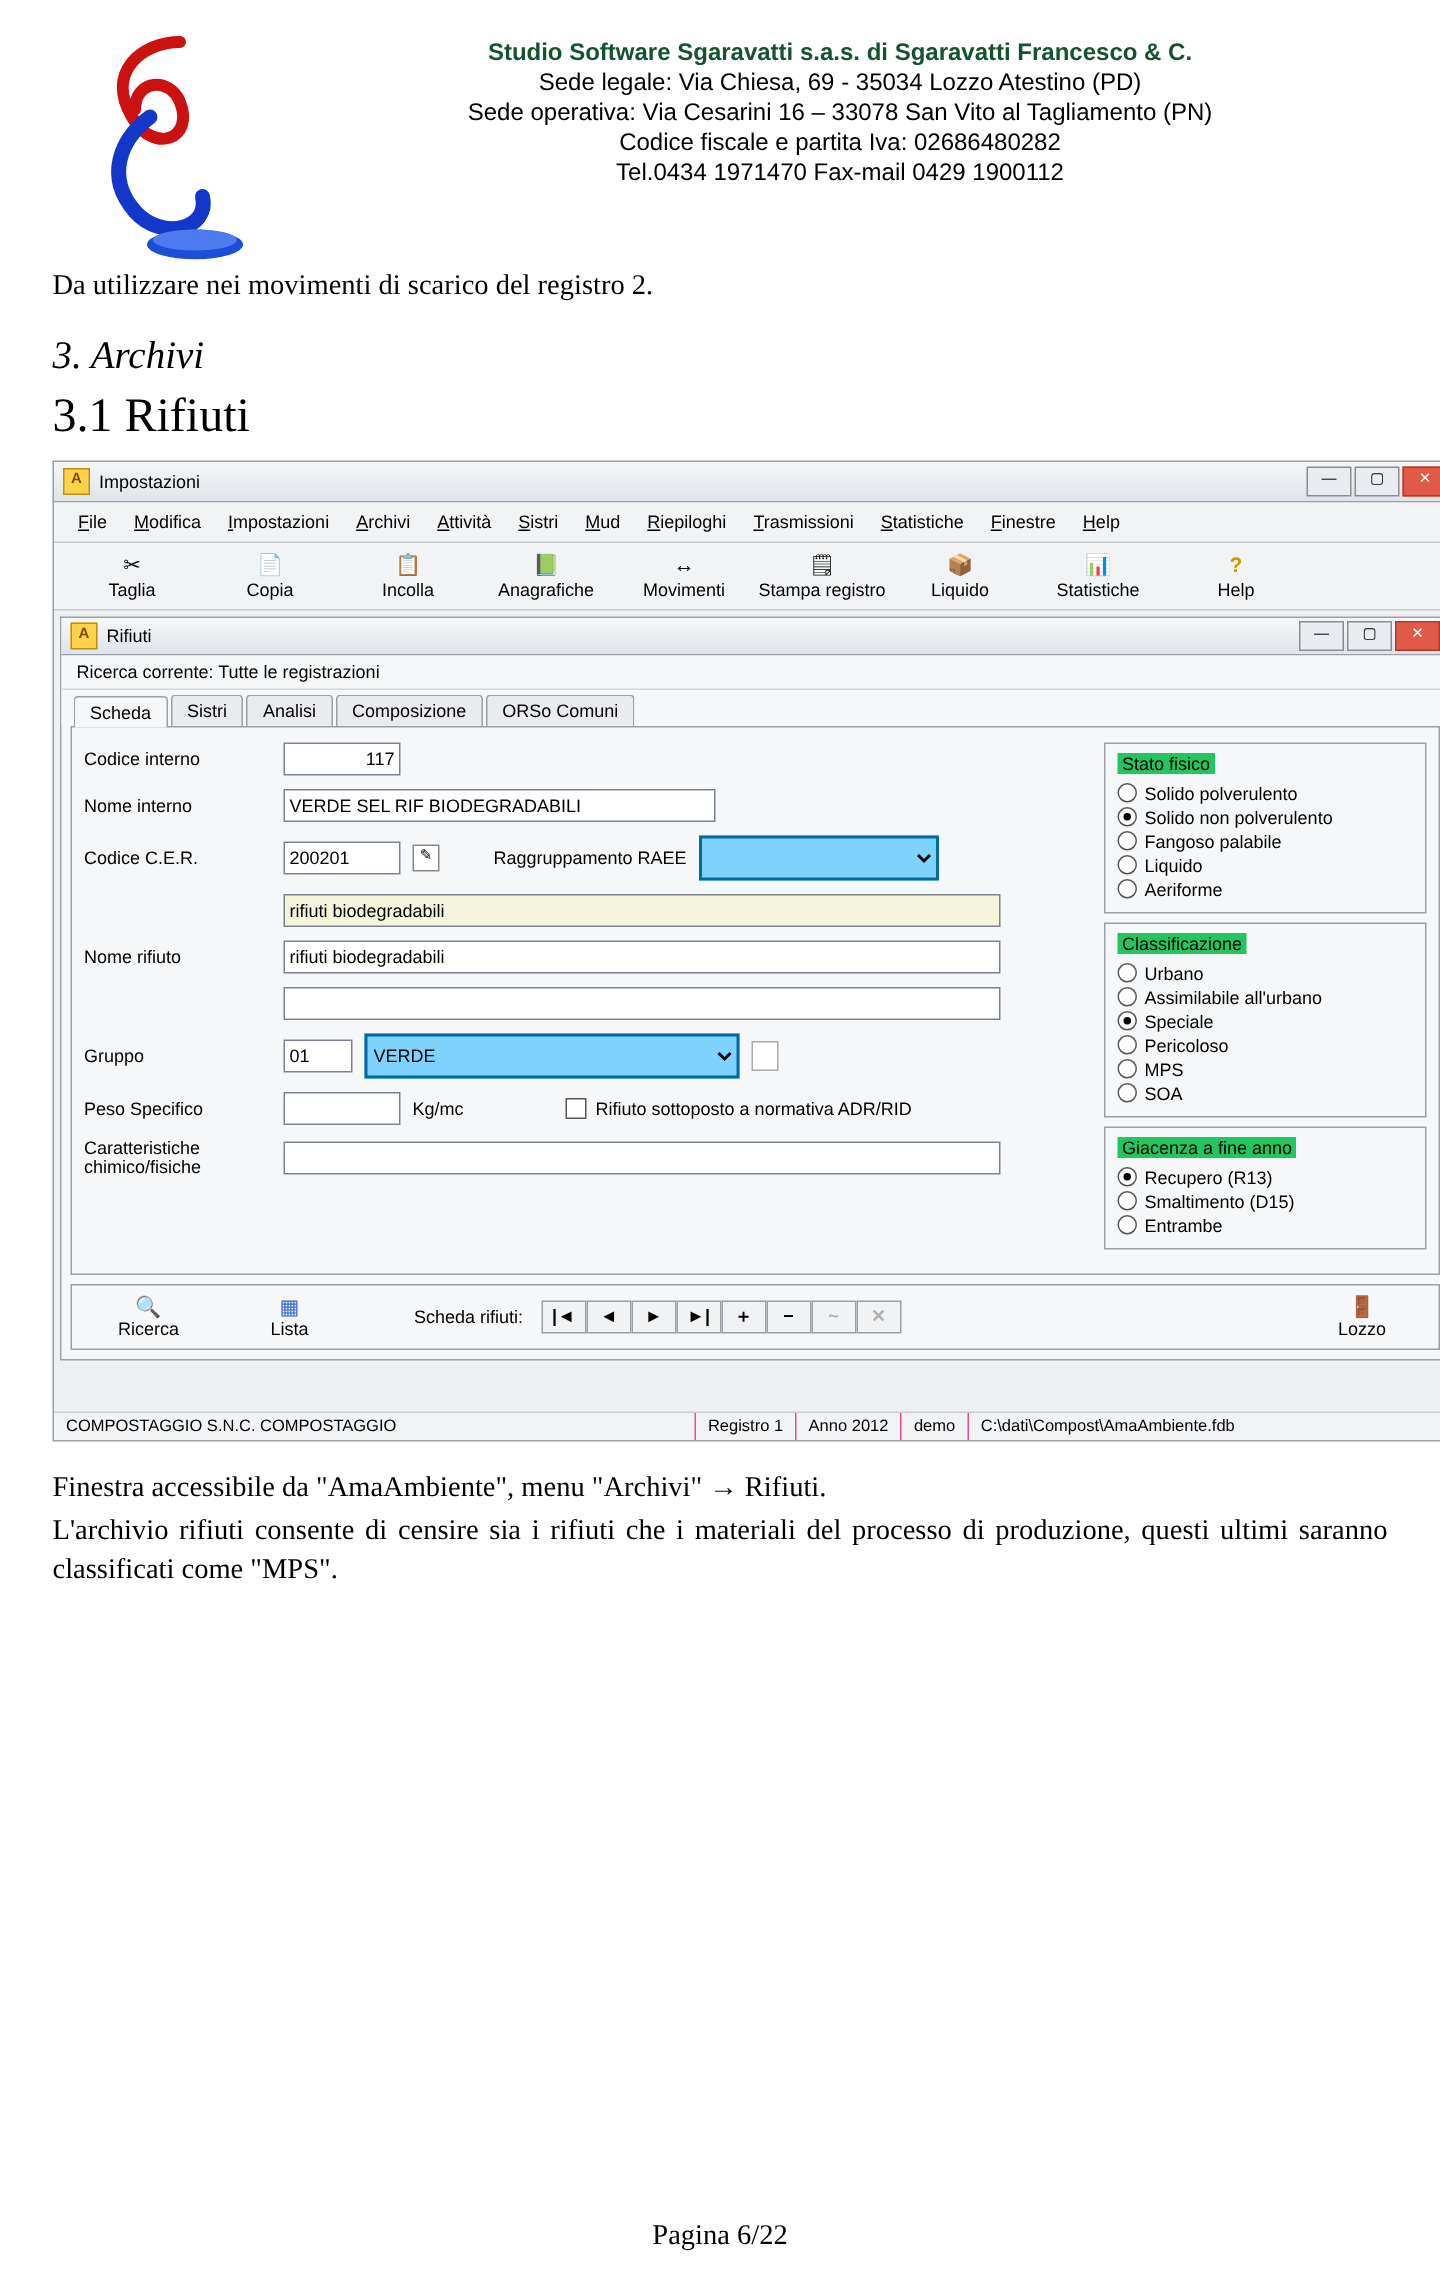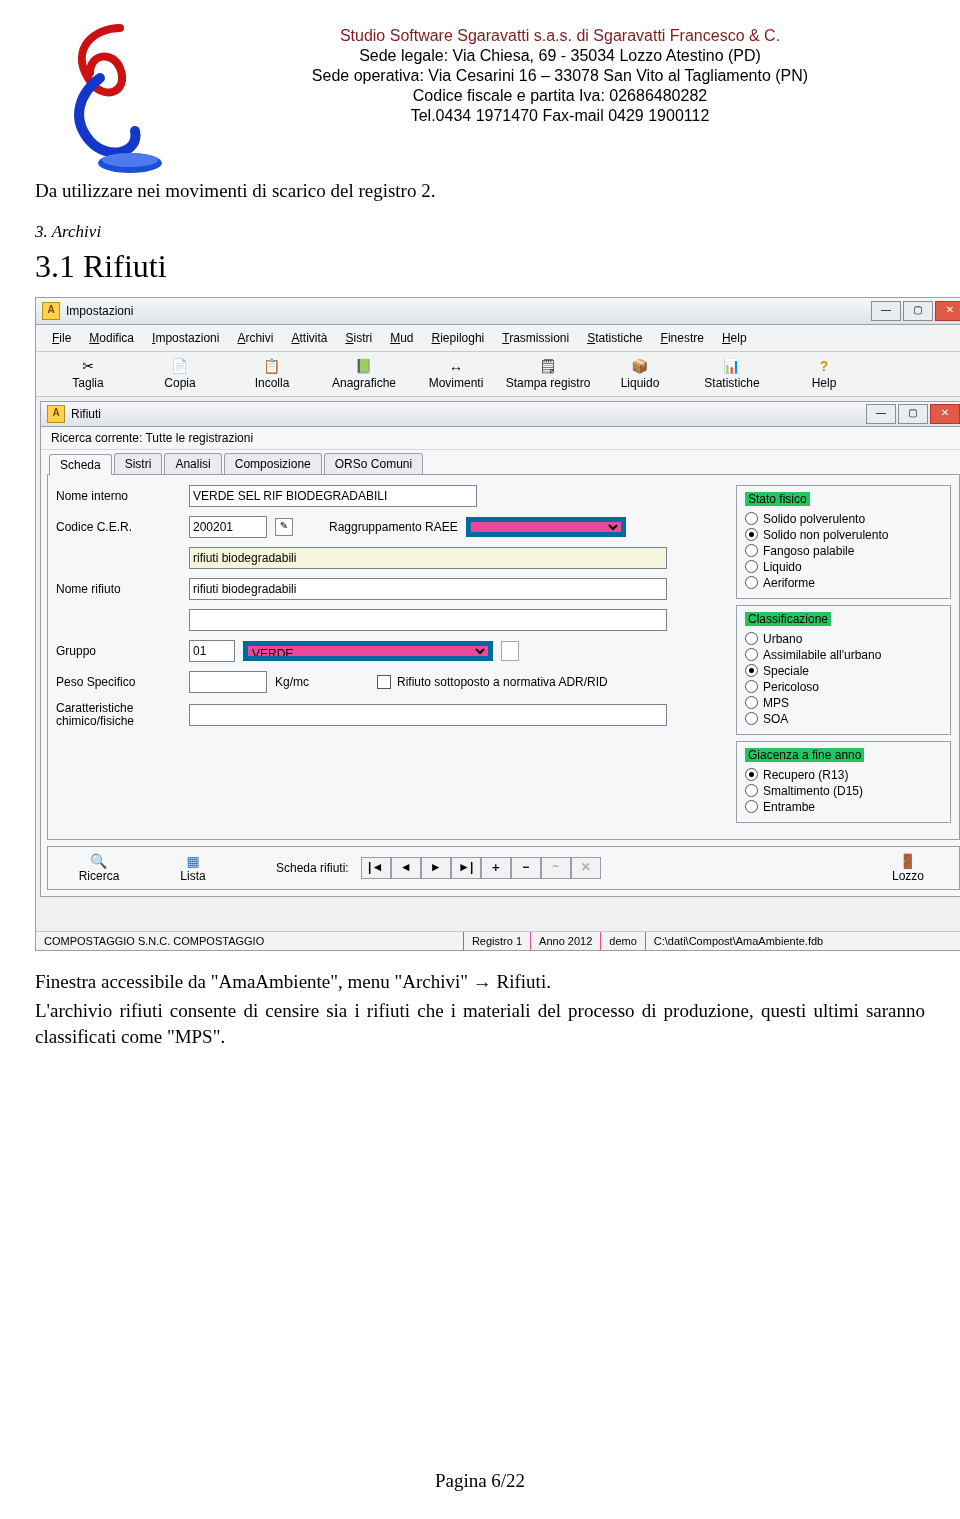--- a/index.html
+++ b/index.html
@@ -24,30 +24,30 @@
     justify-content: center;
   }
   .header-text {
     flex: 1;
     text-align: center;
     font-family: Arial, sans-serif;
     font-size: 16px;
     line-height: 1.25;
     padding-top:8px;
   }
-  .header-text .title { color: #7f1d1d; font-weight: normal; }
+  .header-text .title { color: #14532d; font-weight: bold; }
   .header-text .link  { color: #0b2aa3; }
   .body-text {
     font-size: 19px;
     line-height: 1.35;
     text-align: justify;
   }
   .h3 {
     font-style: italic;
-    font-size: 17px;
+    font-size: 26px;
     margin: 18px 0 4px 0;
   }
   .h4 {
     font-size: 32px;
     margin: 6px 0 12px 0;
   }
   .footer {
     text-align: center;
     font-size: 19px;
     margin-top: 420px;
@@ -87,21 +87,21 @@
   .tabs{display:flex;padding:3px 8px 0 8px;gap:0;background:#f6f7f8}
   .tab{padding:3px 10px;border:1px solid #9aa0a6;border-bottom:none;background:#e9ebef;border-top-left-radius:3px;border-top-right-radius:3px;margin-right:2px;cursor:default}
   .tab.active{background:#f6f7f8;position:relative;top:1px}
   .form-area{display:flex;gap:6px;border:1px solid #9aa0a6;margin:0 6px 6px 6px;padding:10px 8px;background:#f6f7f8}
   .left-col{flex:1}
   .right-col{width:215px}
   .frow{display:flex;align-items:center;margin-bottom:9px;gap:8px}
   .flabel{width:125px}
   .inp{border:1px solid #7a8290;background:#fff;height:18px;font:inherit;padding:1px 3px}
   .inp.ro{background:#f5f5dc}
-  .sel{border:5px solid #0369a1;background:#ec4899;height:20px;font:inherit}
+  .sel{border:2px solid #0369a1;background:#7dd3fc;height:30px;font:inherit}
   .group-box{border:1px solid #9aa0a6;padding:6px 8px 6px 8px;margin-bottom:6px}
   .group-box .gtitle{margin:-14px 0 4px 0;background:#22c55e;display:inline-block;padding:0 3px}
   .radio{display:flex;align-items:center;gap:5px;margin:2px 0}
   .rdot{width:11px;height:11px;border:1px solid #555;border-radius:50%;background:#fff;display:inline-block;position:relative}
   .rdot.sel::after{content:"";position:absolute;width:5px;height:5px;background:#000;border-radius:50%;top:3px;left:3px}
   .chk{width:12px;height:12px;border:1px solid #555;background:#fff;display:inline-block}
   .nav-bar{display:flex;align-items:center;gap:12px;border:1px solid #9aa0a6;margin:0 6px 6px 6px;padding:6px 10px;background:#f6f7f8}
   .navbtn{width:82px;text-align:center}
   .recbtns{display:flex;gap:0}
   .recbtns span{width:28px;height:20px;border:1px solid #9aa0a6;background:#f1f2f4;text-align:center;line-height:18px;font-weight:bold}
@@ -220,20 +220,24 @@
         <div class="tab active">Scheda</div>
         <div class="tab">Sistri</div>
         <div class="tab">Analisi</div>
         <div class="tab">Composizione</div>
         <div class="tab">ORSo Comuni</div>
       </div>
 
       <div class="form-area">
         <div class="left-col">
           <div class="frow">
+            <span class="flabel">Codice interno</span>
+            <input class="inp" style="width: 70px; text-align: right;" value="117">
+          </div>
+          <div class="frow">
             <span class="flabel">Nome interno</span>
             <input class="inp" style="width: 280px;" value="VERDE SEL RIF BIODEGRADABILI">
           </div>
           <div class="frow">
             <span class="flabel">Codice C.E.R.</span>
             <input class="inp" style="width: 70px;" value="200201">
             <span class="wand-icon">✎</span>
             <span style="margin-left:28px">Raggruppamento RAEE</span>
             <select class="sel" style="width:160px"></select>
           </div>

